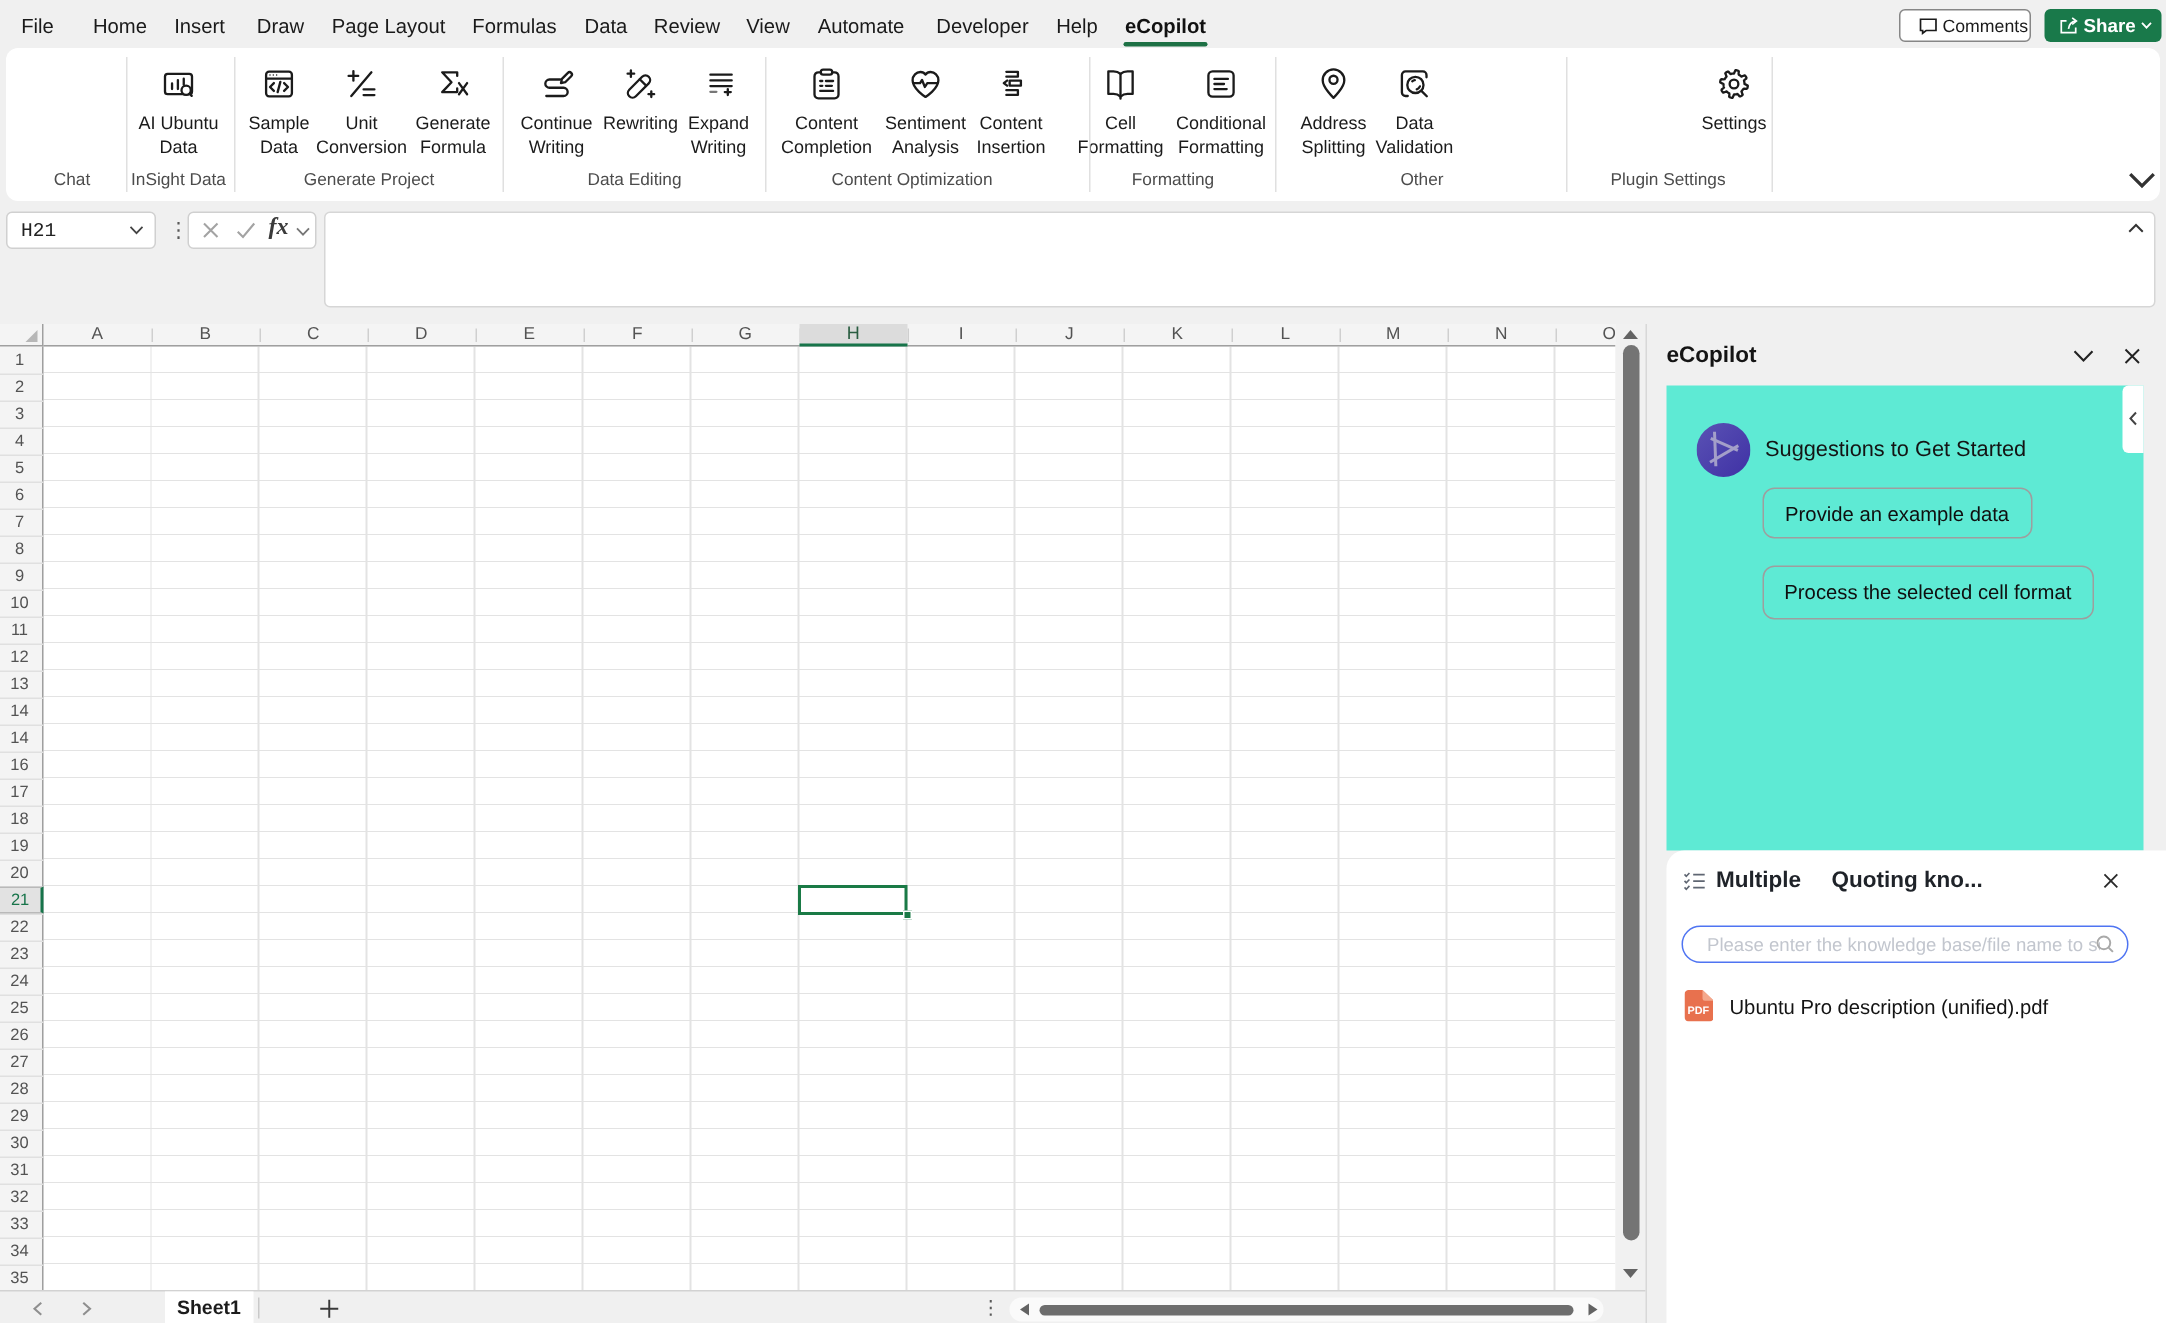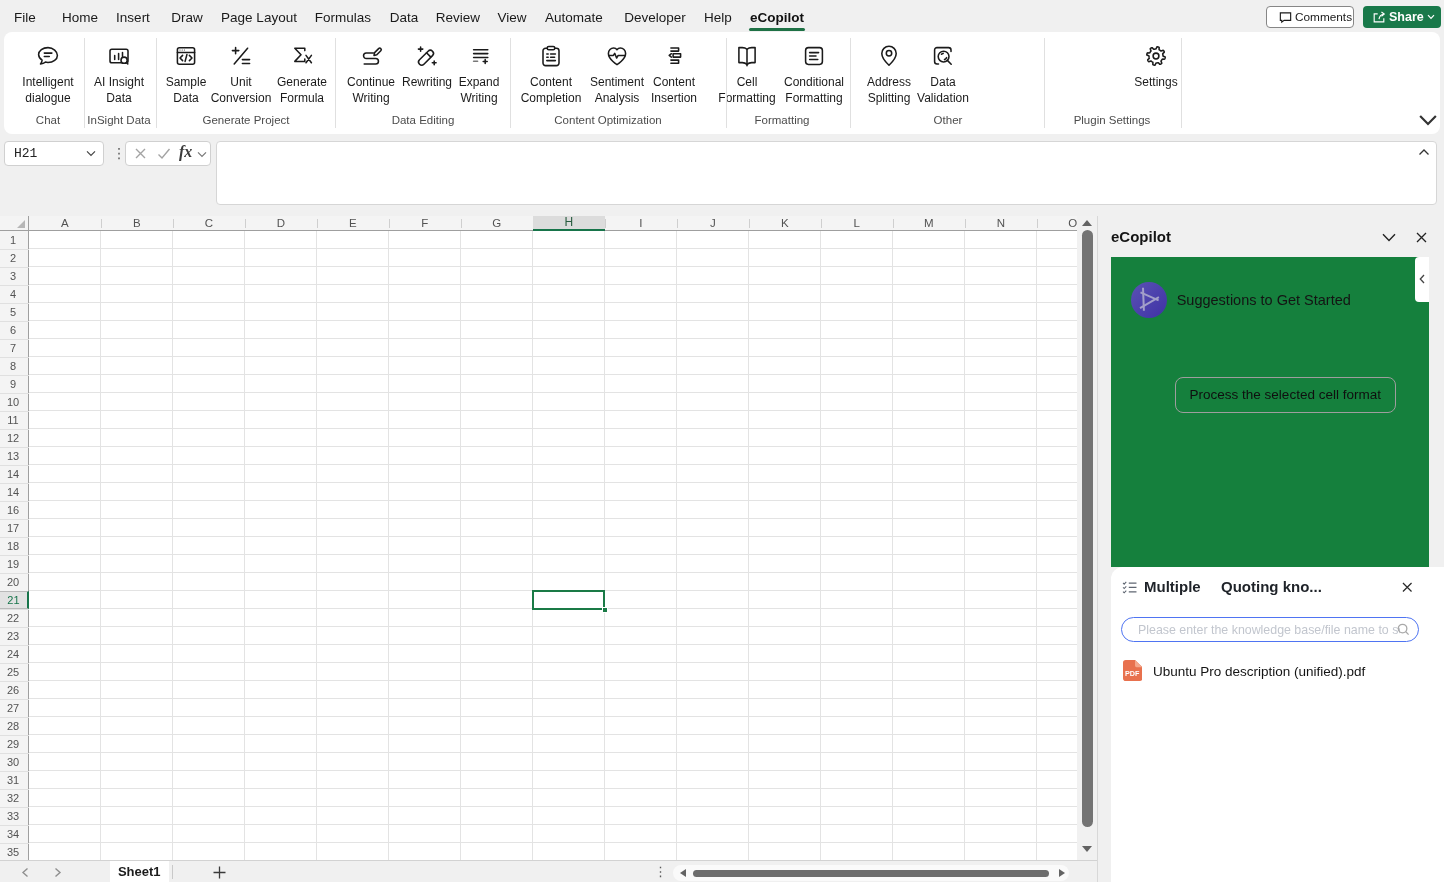--- a/index.html
+++ b/index.html
@@ -53,21 +53,21 @@
 .vthumb { position:absolute; left:1081.5px; top:230px; width:11px; height:597px; background:#747474; border-radius:6px; }
 
 
 .tabbar { position:absolute; left:0; top:860px; width:1100px; height:22px; background:#f0f0f0; border-top:1px solid #d2d2d2; }
 .sheettab { position:absolute; left:110px; top:860.5px; width:58.5px; height:38px; background:#fff; font-size:13px; font-weight:bold; color:#1c1c1c; text-align:center; line-height:21px; }
 .hthumb { position:absolute; left:693px; top:869.5px; width:356px; height:7.5px; background:#6d6d6d; border-radius:4px; }
 
 
 .pane { position:absolute; left:1096.5px; top:215.8px; width:347.5px; height:666.2px; background:#f0f0f0; border-left:1px solid #d8d8d8; }
 .ptitle { position:absolute; left:1111px; top:228px; font-size:15px; font-weight:bold; color:#141414; }
-.graybox { position:absolute; left:1111px; top:256.5px; width:318px; height:310.5px; background:#15803d; }
+.graybox { position:absolute; left:1111px; top:256.5px; width:318px; height:310.5px; background:#5eead4; }
 .collapse { position:absolute; left:1415px; top:256.5px; width:14px; height:45px; background:#fff; border-radius:4px 0 0 4px; }
 .gbtn { position:absolute; border:1px solid #9e9e9e; border-radius:8px; font-size:13.5px; color:#0f0f0f; text-align:center; }
 .sheet { position:absolute; left:1111px; top:567px; width:360px; height:315px; background:#fff; border-radius:12px 12px 0 0; }
 .stitle { position:absolute; font-size:15px; font-weight:bold; color:#1f2329; }
 .search { position:absolute; left:1121px; top:617px; width:298px; height:25px; border:1.5px solid #4f74f2; border-radius:13px; background:#fff; }
 .search input { border:0; outline:0; width:262px; height:20px; margin:1.5px 0 0 16px; font-size:12.4px; font-family:"Liberation Sans", sans-serif; color:#333; }
 .search input::placeholder { color:#c2c6ce; }
 .pdflabel { position:absolute; left:1153px; top:663.5px; font-size:13.5px; color:#141414; }
 </style>
 </head>
@@ -99,39 +99,29 @@
       <path d="M8 10.5c.5-3.5 2.5-5.5 5.5-6"></path>
       <path d="M10.8 2.2 14 4.6l-3.2 2.6"></path>
     </svg>
   <span style="margin-left:26px">Share</span>
   <svg style="position:absolute;right:6px;top:8px" viewBox="0 0 8 6" width="8" height="6" fill="none" stroke="#fff" stroke-width="1.2">
       <path d="M1 1.2 4 4.4 7 1.2"></path>
     </svg>
 </div>
 
 <div class="ribbon">
-<div class="rbtn" style="left:-2px">
-      <svg viewBox="0 0 26 26" width="26" height="26" fill="none" stroke="#1b1b1b" stroke-width="1.55" stroke-linecap="round" stroke-linejoin="round">
-        <path d="M13 4.6c-5.2 0-9.4 3.1-9.4 7 0 2.2 1.4 4.2 3.5 5.5-.1.9-.5 2.6-1.6 3.9 0 0 2.9-.4 4.9-1.9.8.2 1.7.3 2.6.3 5.2 0 9.4-3.1 9.4-7s-4.2-7.8-9.4-7.8z"></path>
-        <path d="M9.3 10.1h7.6M9.3 13.4h5"></path>
-      </svg>
-      <div class="rlab">
-        <div>Intelligent</div>
-        <div>dialogue</div>
-      </div>
-    </div>
 <div class="rbtn" style="left:69px">
       <svg viewBox="0 0 26 26" width="26" height="26" fill="none" stroke="#1b1b1b" stroke-width="1.55" stroke-linecap="round" stroke-linejoin="round">
         <rect x="4" y="6.2" width="18" height="13.6" rx="1.8"></rect>
         <path d="M8.7 12.6v3.8M12.6 10.4v6M16.5 9.5v4"></path>
         <circle cx="18.1" cy="17.2" r="3.1" fill="#fff"></circle>
         <path d="M20.4 19.5l1.4 1.4"></path>
       </svg>
       <div class="rlab">
-        <div>AI Insight</div>
+        <div>AI Ubuntu</div>
         <div>Data</div>
       </div>
     </div>
 <div class="rbtn" style="left:136px">
       <svg viewBox="0 0 26 26" width="26" height="26" fill="none" stroke="#1b1b1b" stroke-width="1.55" stroke-linecap="round" stroke-linejoin="round">
         <rect x="4.4" y="4.8" width="17.2" height="16.4" rx="2"></rect>
         <path d="M4.4 9.4h17.2"></path>
         <circle cx="7" cy="7" r="0.5" fill="#1b1b1b" stroke="none"></circle>
         <circle cx="9.2" cy="7" r="0.5" fill="#1b1b1b" stroke="none"></circle>
         <circle cx="11.4" cy="7" r="0.5" fill="#1b1b1b" stroke="none"></circle>
@@ -480,20 +470,21 @@
         <circle cx="18" cy="18" r="18"></circle>
       </clipPath>
       <circle cx="18" cy="18" r="18" fill="url(#avg)"></circle>
     <g stroke="#a39fc9" stroke-width="2" fill="none" clip-path="url(#avc)">
       <path d="M12 5.8 12.9 28.8"></path>
       <path d="M9.5 10.3 27.6 18.3"></path>
       <path d="M9 26.2 27.9 15.1"></path>
     </g>
   </svg>
   <div style="position:absolute;left:65.7px;top:35.5px;font-size:14.5px;color:#141414;">Suggestions to Get Started</div>
+  <div class="gbtn" style="left:63.5px;top:68.5px;width:180.5px;height:34px;line-height:33px;">Provide an example data</div>
   <div class="gbtn" style="left:63.5px;top:120.5px;width:221.5px;height:35.5px;line-height:34px;">Process the selected cell format</div>
 </div>
 <div class="collapse">
   <svg style="position:absolute;left:4px;top:17px" viewBox="0 0 6 10" width="6" height="10" fill="none" stroke="#444" stroke-width="1.3">
       <path d="M5 1 1.3 5 5 9"></path>
     </svg>
 </div>
 
 <div class="sheet">
   <svg style="position:absolute;left:11px;top:14px" viewBox="0 0 16 13" width="15.5" height="12.5" fill="none" stroke="#5f6672" stroke-width="1.3">

